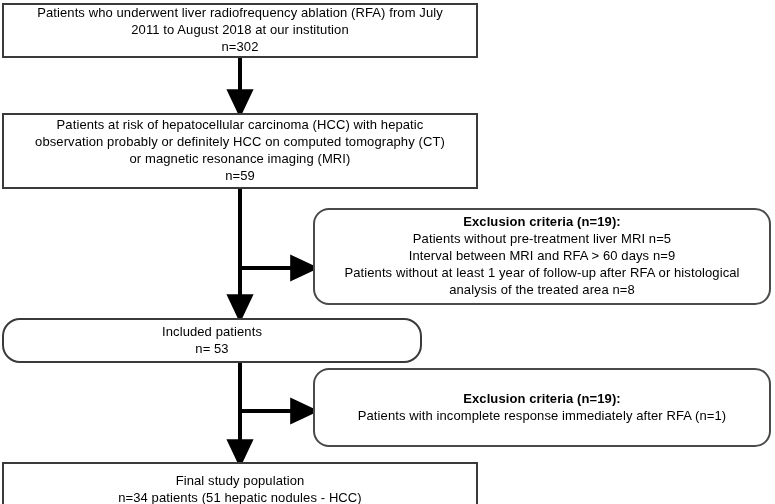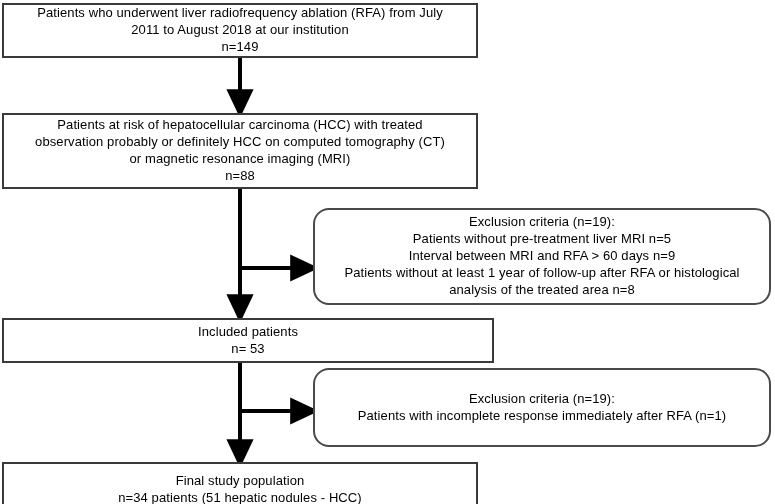--- a/index.html
+++ b/index.html
@@ -43,21 +43,21 @@
   }
 
   .node .line {
     display: block;
     white-space: nowrap;
     font-size: 13px;
     letter-spacing: 0.1px;
   }
 
   .node .line.bold {
-    font-weight: normal;
+    font-weight: bold;
   }
 
   .arrow-layer {
     position: absolute;
     left: 0;
     top: 0;
     width: 775px;
     height: 504px;
     pointer-events: none;
   }
@@ -81,39 +81,39 @@
     <line x1="240" y1="268" x2="307" y2="268" stroke="#000000" stroke-width="4" marker-end="url(#arrowhead)"></line>
 
     <line x1="240" y1="363" x2="240" y2="456" stroke="#000000" stroke-width="4" marker-end="url(#arrowhead)"></line>
 
     <line x1="240" y1="411" x2="307" y2="411" stroke="#000000" stroke-width="4" marker-end="url(#arrowhead)"></line>
   </svg>
 
   <div class="node rect-node" style="left:2px; top:3px; width:476px; height:55px;">
     <span class="line">Patients who underwent liver radiofrequency ablation (RFA) from July</span>
     <span class="line">2011 to August 2018 at our institution</span>
-    <span class="line">n=149</span>
+    <span class="line">n=302</span>
   </div>
 
   <div class="node rect-node" style="left:2px; top:113px; width:476px; height:76px;">
-    <span class="line">Patients at risk of hepatocellular carcinoma (HCC) with treated</span>
+    <span class="line">Patients at risk of hepatocellular carcinoma (HCC) with hepatic</span>
     <span class="line">observation probably or definitely HCC on computed tomography (CT)</span>
     <span class="line">or magnetic resonance imaging (MRI)</span>
-    <span class="line">n=88</span>
+    <span class="line">n=59</span>
   </div>
 
   <div class="node round-node" style="left:313px; top:208px; width:458px; height:97px;">
     <span class="line bold">Exclusion criteria (n=19):</span>
     <span class="line">Patients without pre-treatment liver MRI n=5</span>
     <span class="line">Interval between MRI and RFA &gt; 60 days  n=9</span>
     <span class="line">Patients without at least 1 year of follow-up after RFA or histological</span>
     <span class="line">analysis of the treated area n=8</span>
   </div>
 
-  <div class="node rect-node" style="left:2px; top:318px; width:492px; height:45px;">
+  <div class="node rect-node" style="left:2px; top:318px; width:420px; height:45px;border-radius:18px;">
     <span class="line">Included  patients</span>
     <span class="line">n= 53</span>
   </div>
 
   <div class="node round-node" style="left:313px; top:368px; width:458px; height:79px;">
     <span class="line bold">Exclusion criteria (n=19):</span>
     <span class="line">Patients with incomplete response immediately after RFA (n=1)</span>
   </div>
 
   <div class="node rect-node" style="left:2px; top:462px; width:476px; height:56px;">

